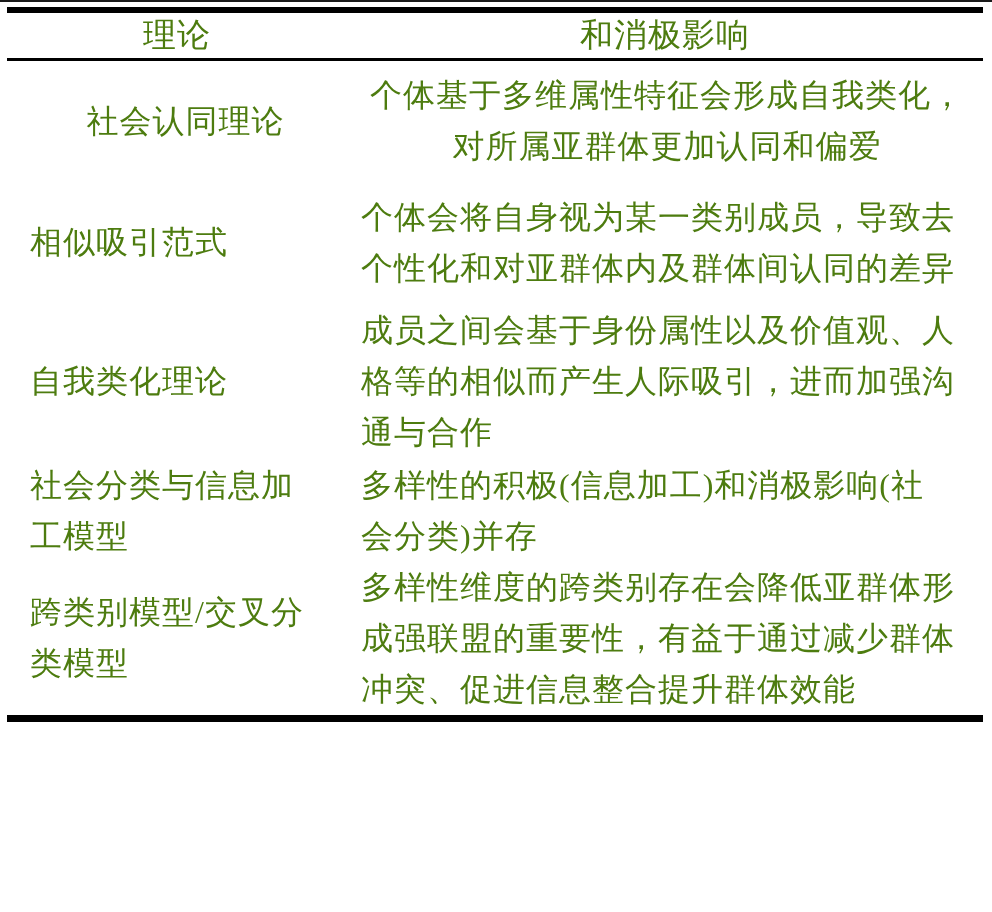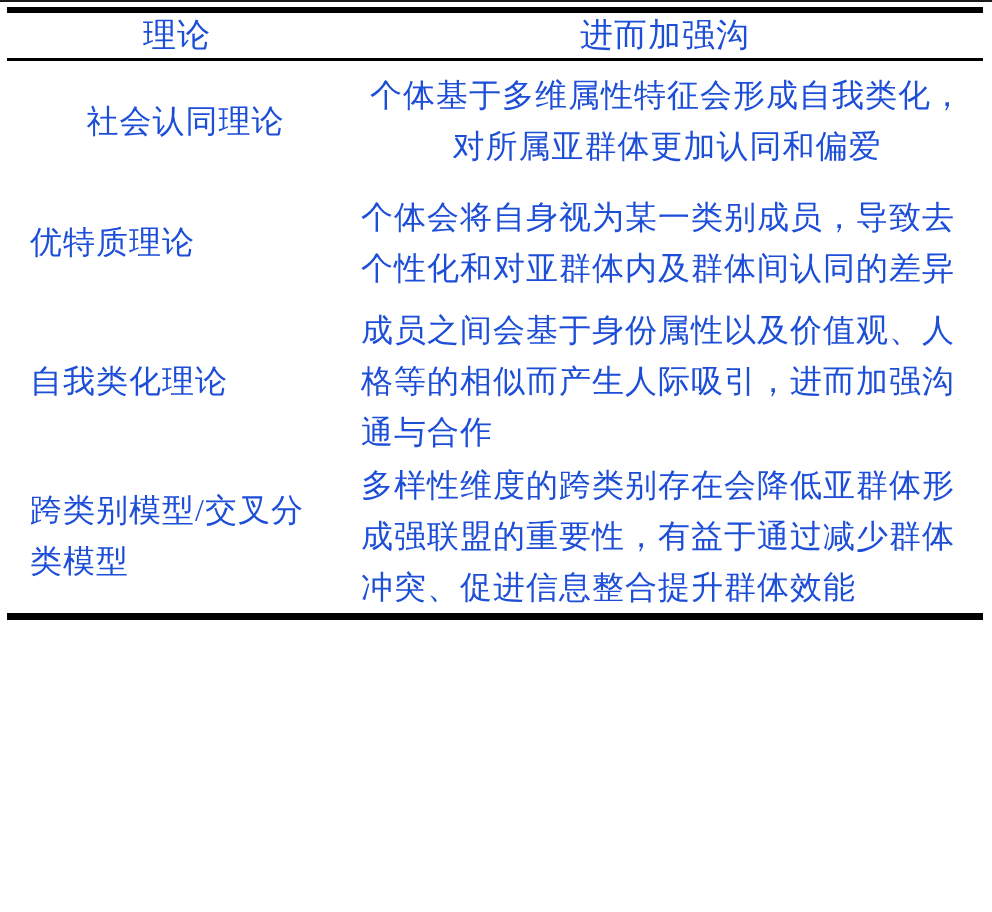--- a/index.html
+++ b/index.html
@@ -7,21 +7,21 @@
     padding: 0;
     background: #ffffff;
   }
   .page {
     position: relative;
     width: 992px;
     height: 912px;
     background: #ffffff;
     overflow: hidden;
     font-family: "Liberation Serif", "DejaVu Serif", serif;
-    color: #1d4ed8;
+    color: #4d7c0f;
   }
   .top-hairline {
     position: absolute;
     top: 0;
     left: 0;
     width: 992px;
     height: 2px;
     background: #1a1a1a;
   }
   table.theory-table {
@@ -77,39 +77,45 @@
   <div class="top-hairline"></div>
 
   <table class="theory-table">
     <colgroup>
       <col class="col-theory">
       <col class="col-desc">
     </colgroup>
     <thead>
       <tr>
         <th>理论</th>
-        <th>进而加强沟</th>
+        <th>和消极影响</th>
       </tr>
     </thead>
     <tbody>
       <tr>
         <td class="theory-cell">社会认同理论</td>
         <td class="desc-cell">个体基于多维属性特征会形成自我类化，
 对所属亚群体更加认同和偏爱</td>
       </tr>
       <tr>
-        <td class="theory-cell">优特质理论</td>
+        <td class="theory-cell">相似吸引范式</td>
         <td class="desc-cell">个体会将自身视为某一类别成员，导致去
 个性化和对亚群体内及群体间认同的差异</td>
       </tr>
       <tr>
         <td class="theory-cell">自我类化理论</td>
         <td class="desc-cell">成员之间会基于身份属性以及价值观、人
 格等的相似而产生人际吸引，进而加强沟
 通与合作</td>
+      </tr>
+      <tr>
+        <td class="theory-cell">社会分类与信息加
+工模型</td>
+        <td class="desc-cell">多样性的积极(信息加工)和消极影响(社
+会分类)并存</td>
       </tr>
       <tr>
         <td class="theory-cell">跨类别模型/交叉分
 类模型</td>
         <td class="desc-cell">多样性维度的跨类别存在会降低亚群体形
 成强联盟的重要性，有益于通过减少群体
 冲突、促进信息整合提升群体效能</td>
       </tr>
     </tbody>
   </table>

